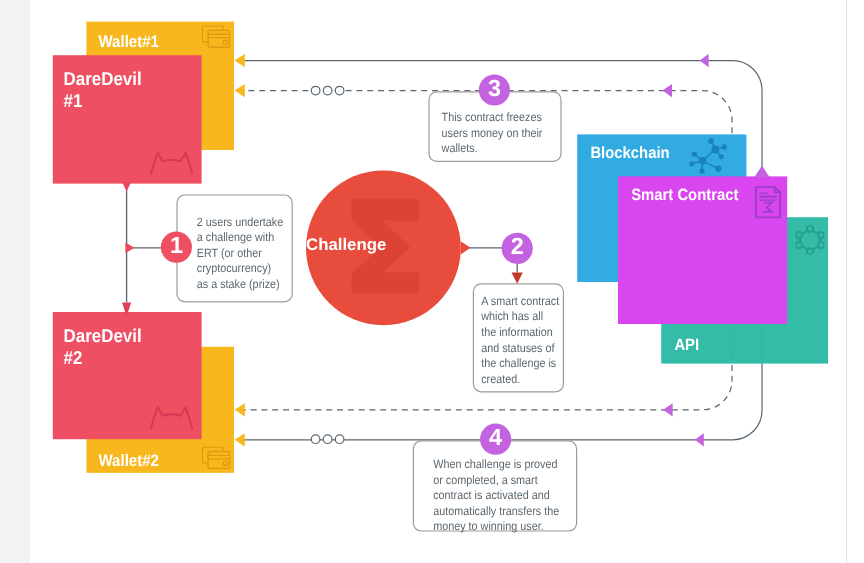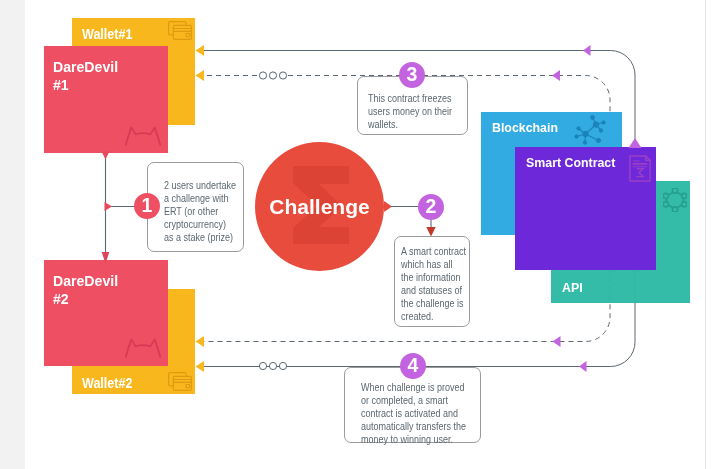--- a/index.html
+++ b/index.html
@@ -110,39 +110,39 @@
         <circle cx="12" cy="2.6" r="2.6" fill="#2ebaa5"></circle>
         <circle cx="2.8" cy="7.9" r="2.6" fill="#2ebaa5"></circle>
         <circle cx="2.8" cy="16.3" r="2.6" fill="#2ebaa5"></circle>
         <circle cx="12" cy="21.5" r="2.6" fill="#2ebaa5"></circle>
         <circle cx="21.2" cy="16.3" r="2.6" fill="#2ebaa5"></circle>
         <circle cx="21.2" cy="7.9" r="2.6" fill="#2ebaa5"></circle>
       </g>
     </svg>
   </div>
 
-  <div class="card" style="left:515px;top:147px;width:141px;height:123px;background:#6d28d9;z-index:6;text-decoration:underline;">
+  <div class="card" style="left:515px;top:147px;width:141px;height:123px;background:#d946ef;z-index:6;text-decoration:underline;">
     <span class="cardlabel" style="left:11px;top:8px;font-size:13.6px;">Smart Contract</span>
     <svg viewBox="0 0 22 27" style="position:absolute;left:114px;top:8px;width:22px;height:27px;">
       <g stroke="#9a3fc6" stroke-width="1.5" fill="none" stroke-linejoin="round" stroke-linecap="round">
         <path d="M0.9,0.9 H16.6 L21.1,5.3 V26.1 H0.9 Z"></path>
         <path d="M16.6,0.9 V5.3 H21.1"></path>
         <path d="M4.3,6.0 H10.2" stroke-width="1.0"></path>
         <path d="M4.3,8.9 H17.6" stroke-width="1.8"></path>
         <path d="M4.3,11.7 H17.6" stroke-width="1.0"></path>
         <path d="M7.6,13.8 H14.2 L10.0,17.8 L14.2,21.6 H7.3" stroke-width="1.45" stroke-linejoin="miter" stroke-linecap="butt"></path>
       </g>
     </svg>
   </div>
 
   <div style="position:absolute;left:255px;top:142px;width:129px;height:129px;border-radius:50%;background:#e84c3d;z-index:7;overflow:hidden;">
     <svg viewBox="0 0 129 129" style="position:absolute;left:0;top:0;width:129px;height:129px;">
       <path d="M38,24 H94 V42 H64 L87,64 L64,85 H94 V102 H38 V86 L62,64 L38,41 Z" fill="#dd4334"></path>
     </svg>
-    <span style="position:absolute;left:0;top:53px;width:129px;text-align:center;color:#fff;font-weight:bold;font-size:21px;">Challenge</span>
+    <span style="position:absolute;left:0;top:53px;width:129px;text-align:left;color:#fff;font-weight:bold;font-size:14px;">Challenge</span>
   </div>
   <svg class="layer" viewBox="0 0 720 469" style="z-index:7;">
     <polygon points="392,206.5 384,201 384,212" fill="#e84c3d"></polygon>
   </svg>
   <svg class="layer" viewBox="0 0 720 469" style="z-index:7;">
     <polygon points="635,138 628.5,148 641.5,148" fill="#c463e0"></polygon>
   </svg>
 
   <svg class="layer" viewBox="0 0 720 469" style="z-index:8;">
     <g stroke="#5b6770" stroke-width="1.1" fill="none">

